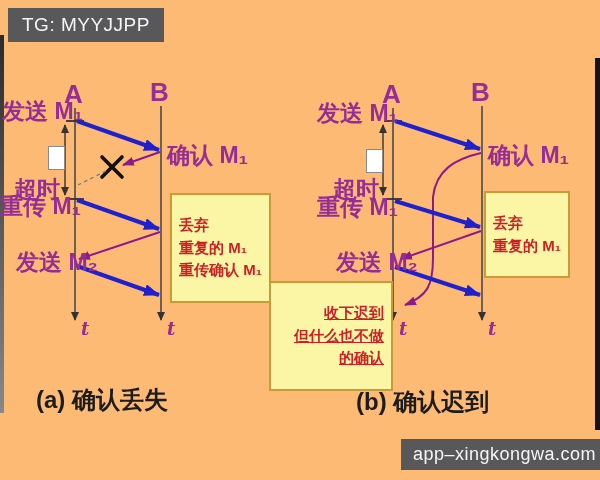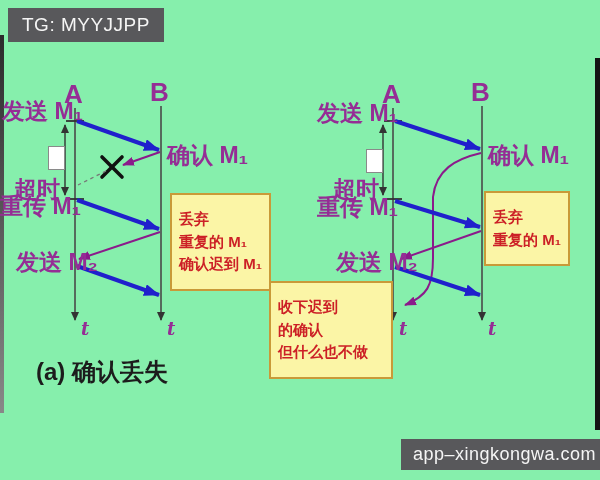--- a/index.html
+++ b/index.html
@@ -1,17 +1,17 @@
 <!DOCTYPE html>
 <html><head>
 <meta charset="utf-8">
 <style>
   html,body{margin:0;padding:0;background:#e8e8e8;}
   .stage{
-    position:relative;width:600px;height:480px;background:#86efac;
+    position:relative;width:600px;height:480px;background:#fdba74;
     font-family:"Liberation Sans","DejaVu Sans",sans-serif;
     overflow:hidden;margin:0 auto;
   }
   .edge-bar{position:absolute;}
   .edge-bar.left{left:0;top:35px;width:4px;height:378px;background:linear-gradient(#2b2b2b,#888);}
   .edge-bar.right{left:595px;top:58px;width:5px;height:372px;background:#141414;}
   .badge{
     position:absolute;background:#58585b;color:#f5f5f5;
     font-size:19px;letter-spacing:.5px;padding:6px 14px;white-space:nowrap;
   }
@@ -22,26 +22,26 @@
     white-space:nowrap;line-height:1.1;
   }
   .host{font-size:26px;font-weight:bold;}
   .tlab{
     position:absolute;color:#952d95;font-size:18px;font-style:italic;
     font-family:"DejaVu Serif","Liberation Serif",serif;font-weight:bold;
   }
   .note{
     position:absolute;background:#fbf5a6;border:2px solid #c99a38;
     color:#cc2026;font-weight:bold;font-size:15px;line-height:1.5;
-    padding:13px 7px;white-space:nowrap;
+    padding:19px 7px;white-space:nowrap;
   }
-  .note.centered{text-align:left;}
+  .note.centered{text-align:right;text-decoration:underline;}
   .note span{display:block;}
   .caption{
-    position:absolute;color:#1c1c1c;font-weight:bold;font-size:24px;white-space:nowrap;
+    position:absolute;color:#1c1c1c;font-weight:bold;font-size:24px;white-space:nowrap;margin-top:28px;
   }
   .timer-box{
     position:absolute;width:15px;height:22px;background:#ffffff;border:1.5px solid #8a8a8a;
   }
 </style>
 </head>
 <body>
 
 <div class="stage">
 
@@ -139,21 +139,21 @@
   <div class="lbl" style="left:14px;top:177px;">超时</div>
   <div class="lbl" style="left:0px;top:194px;">重传 M₁</div>
   <div class="lbl" style="left:167px;top:143px;">确认 M₁</div>
   <div class="lbl" style="left:16px;top:250px;">发送 M₂</div>
   <div class="tlab" style="left:81px;top:318px;">t</div>
   <div class="tlab" style="left:167px;top:318px;">t</div>
 
   <div class="note" style="left:170px;top:193px;">
     <span>丢弃</span>
     <span>重复的 M₁</span>
-    <span>确认迟到 M₁</span>
+    <span>重传确认 M₁</span>
   </div>
 
   <div class="caption" style="left:36px;top:356px;">(a) 确认丢失</div>
 
   <div class="lbl" style="left:317px;top:101px;">发送 M₁</div>
   <div class="lbl host" style="left:382px;top:80px;">A</div>
   <div class="lbl host" style="left:471px;top:78px;">B</div>
   <div class="timer-box" style="left:366px;top:149px;"></div>
   <div class="lbl" style="left:333px;top:177px;">超时</div>
   <div class="lbl" style="left:317px;top:195px;">重传 M₁</div>
@@ -162,20 +162,21 @@
   <div class="tlab" style="left:399px;top:318px;">t</div>
   <div class="tlab" style="left:488px;top:318px;">t</div>
 
   <div class="note" style="left:484px;top:191px;">
     <span>丢弃</span>
     <span>重复的 M₁</span>
   </div>
 
   <div class="note centered" style="left:269px;top:281px;width:106px;">
     <span>收下迟到</span>
+    <span>但什么也不做</span>
     <span>的确认</span>
-    <span>但什么也不做</span>
   </div>
 
+  <div class="caption" style="left:356px;top:358px;">(b) 确认迟到</div>
 
   <div class="badge br" style="left:401px;top:439px;">app–xingkongwa.com</div>
 
 </div>
 
 </body></html>

